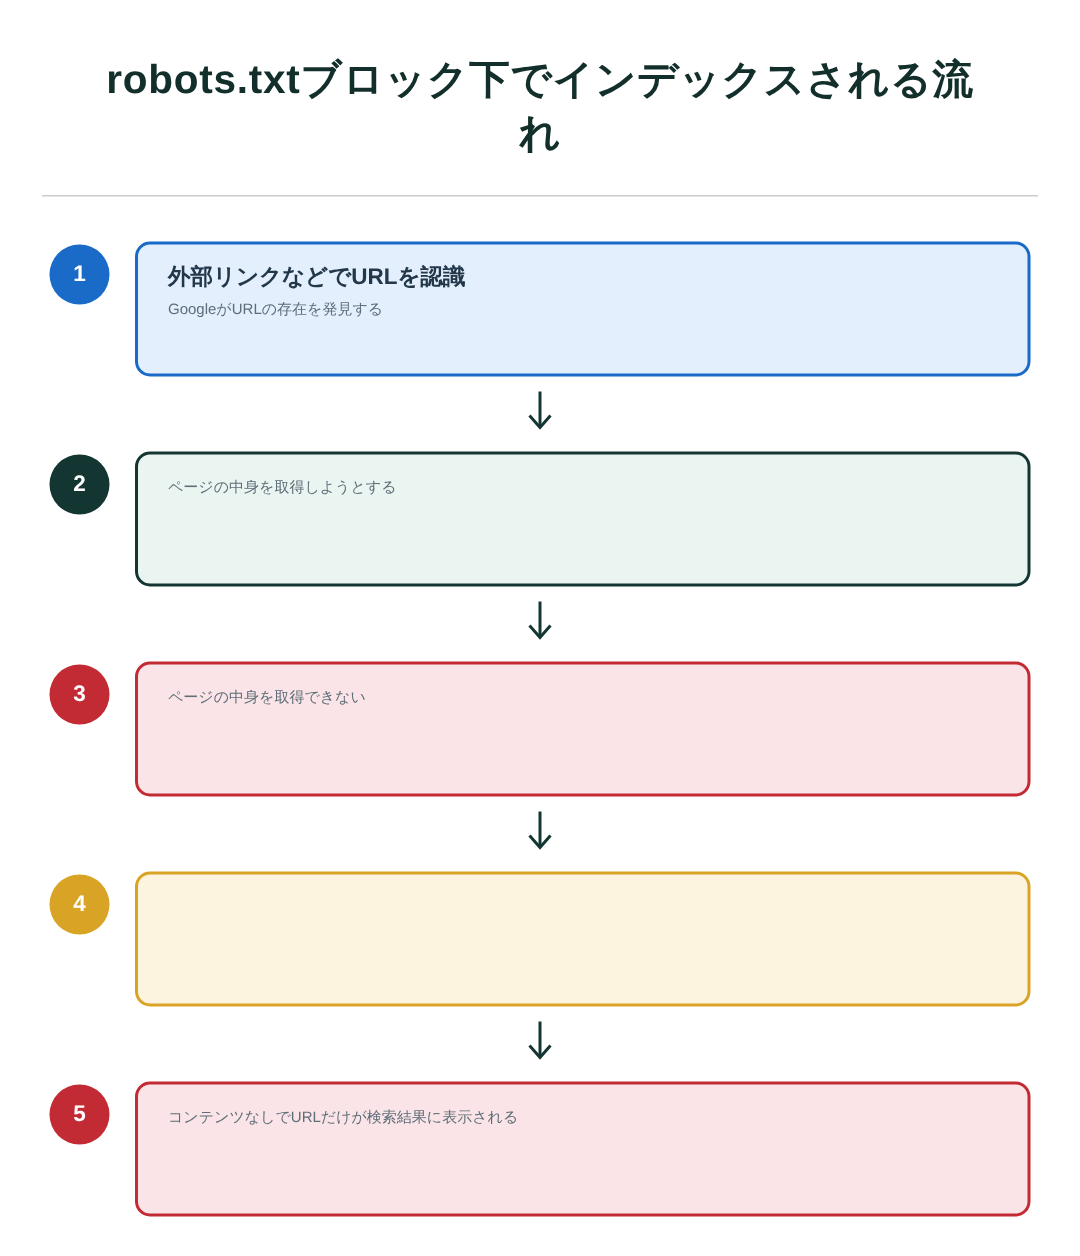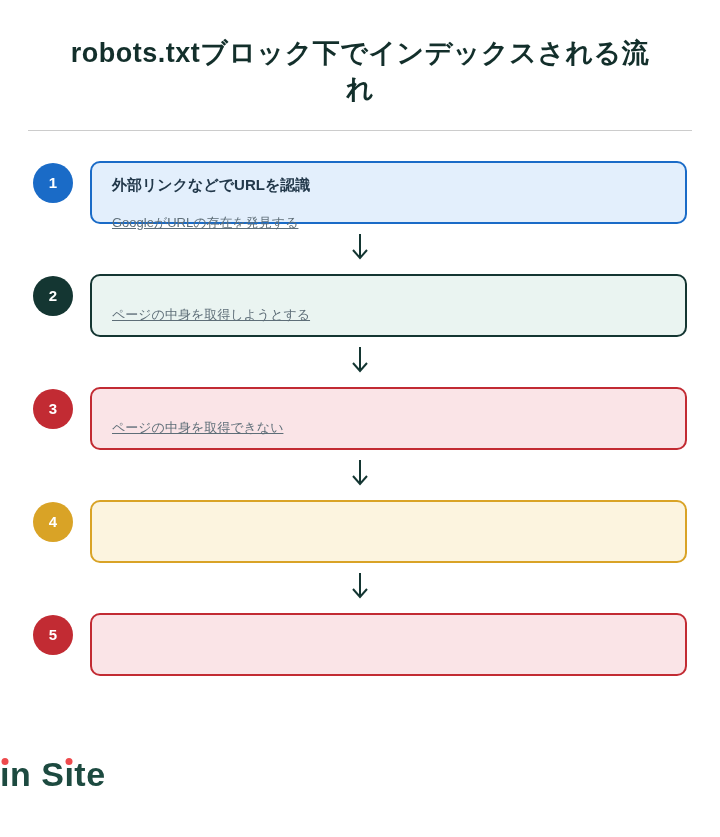--- a/index.html
+++ b/index.html
@@ -47,38 +47,37 @@
     margin-top:2px;
     border-radius:50%;
     background:var(--accent);
     color:var(--badge-number);
     font-size:15px;font-weight:bold;
     display:flex;align-items:center;justify-content:center;
   }
   .card{
     flex:1;
     margin-left:17px;
-    height:63px;
+    height:90px;
     border:2px solid var(--accent);
     background:var(--bg);
     border-radius:10px;
     padding:11px 20px 0 20px;
   }
   .card-heading{
     font-size:15px;
     font-weight:bold;
     line-height:1.4;
     color:var(--heading-text);
   }
   .card-desc{
-    margin-top:19px;
-    font-size:13px;
+    margin-top:5px;
+    font-size:10px;
     line-height:1.4;
     color:var(--description-text);
-    text-decoration:underline;
   }
   .arrow-gap{
     height:50px;
     display:flex;
     align-items:center;
     justify-content:center;
   }
   .arrow-gap svg{color:var(--arrow);display:block;}
   .footer{
     margin-top:80px;
@@ -167,20 +166,21 @@
   <div class="arrow-gap">
     <svg width="20" height="32" viewBox="0 0 20 32" fill="none" stroke="currentColor" stroke-width="2">
         <line x1="10" y1="1" x2="10" y2="24"></line>
         <polyline points="3,17 10,25 17,17"></polyline>
       </svg>
   </div>
 
   <div class="flow-row" style="--accent: #c22b33; --bg: #fae4e7;">
     <div class="badge">5</div>
     <div class="card">
+      <div class="card-desc">コンテンツなしでURLだけが検索結果に表示される</div>
     </div>
   </div>
 
 </div>
 
 <div class="footer">
   <span class="brand-logo" style="color: rgb(29, 74, 64); --dot: #ee4a4d;"><span class="logo-i">ı</span><span>n</span><span> </span><span>S</span><span class="logo-i">ı</span><span>te</span></span>
 </div>
 
 </body></html>

